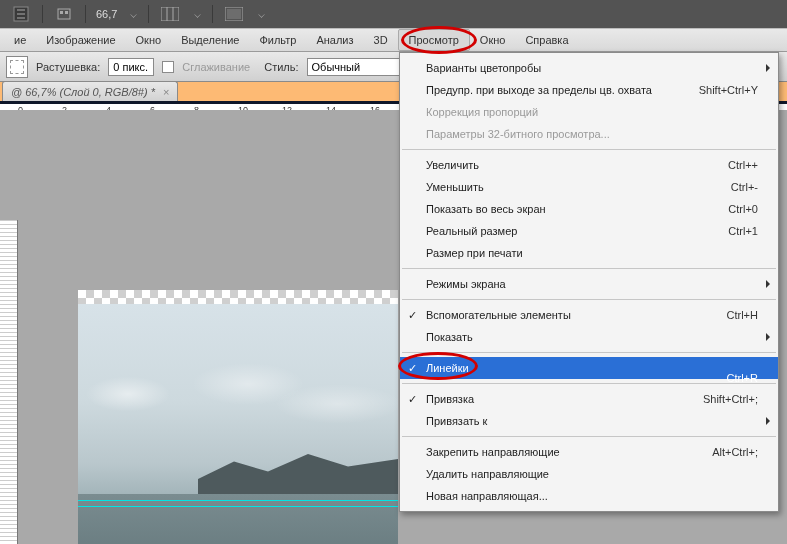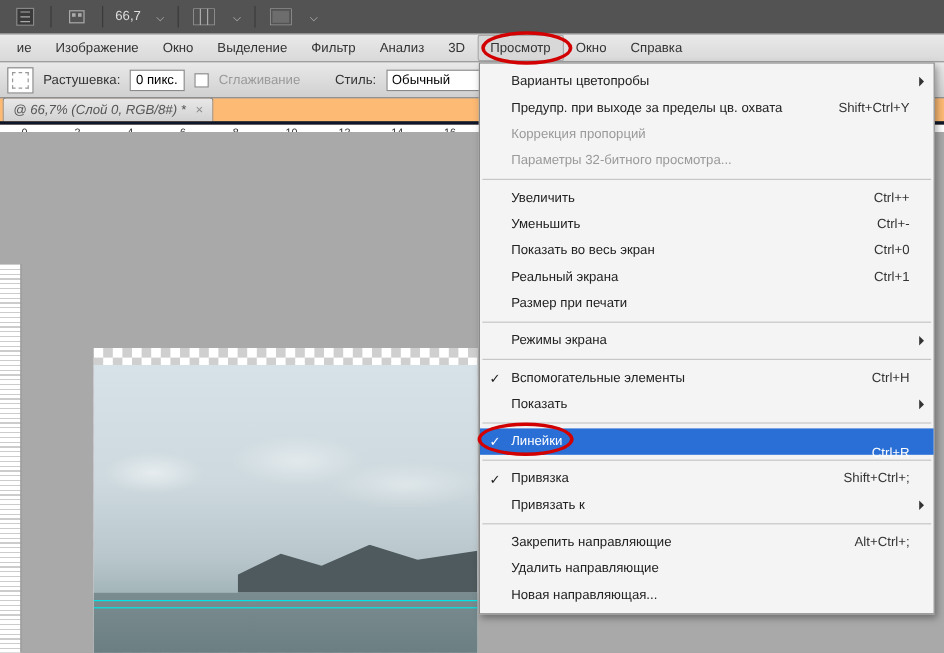--- a/index.html
+++ b/index.html
@@ -123,21 +123,21 @@
   <span class="mi">Окно</span>
   <span class="mi">Справка</span>
 </div>
 
 <div class="optbar">
   <div class="swatch"></div>
   <span>Растушевка:</span>
   <input type="text" style="width: 46px;" value="0 пикс.">
   <span class="cbx"></span>
   <span style="color:#9a9a9a">Сглаживание</span>
-  <span style="margin-left:21px">Стиль:</span>
+  <span style="margin-left:6px">Стиль:</span>
   <input type="text" style="width: 110px;" value="Обычный">
 </div>
 
 <div class="doctabs">
   <div class="doctab">
     <span>@ 66,7% (Слой 0, RGB/8#) *</span>
     <span class="x">×</span>
   </div>
 </div>
 
@@ -212,21 +212,21 @@
     </div>
     <div class="row">
       <span>Уменьшить</span>
       <span class="sc">Ctrl+-</span>
     </div>
     <div class="row">
       <span>Показать во весь экран</span>
       <span class="sc">Ctrl+0</span>
     </div>
     <div class="row">
-      <span>Реальный экрана</span>
+      <span>Реальный размер</span>
       <span class="sc">Ctrl+1</span>
     </div>
     <div class="row">
       <span>Размер при печати</span>
     </div>
     <div class="sep"></div>
     <div class="row">
       <span>Режимы экрана</span>
       <span class="arrow"></span>
     </div>

